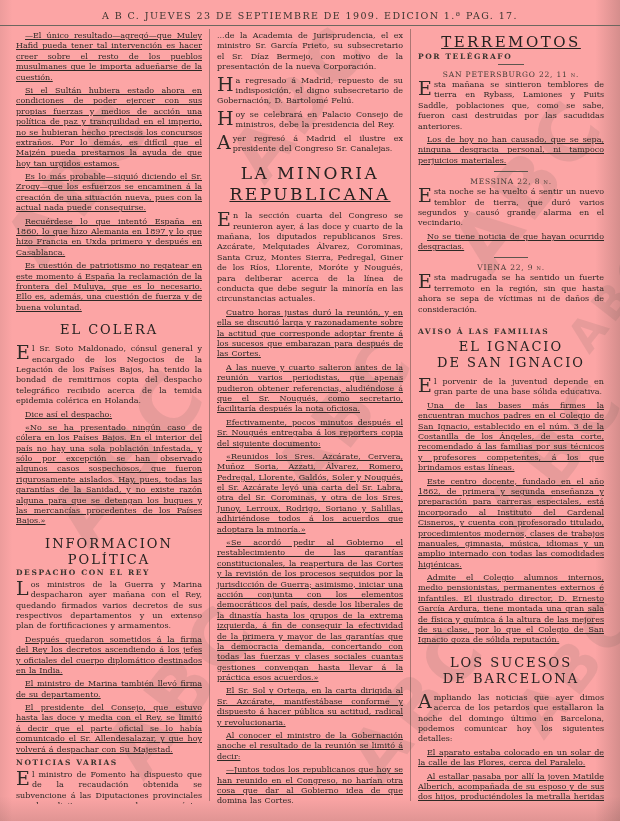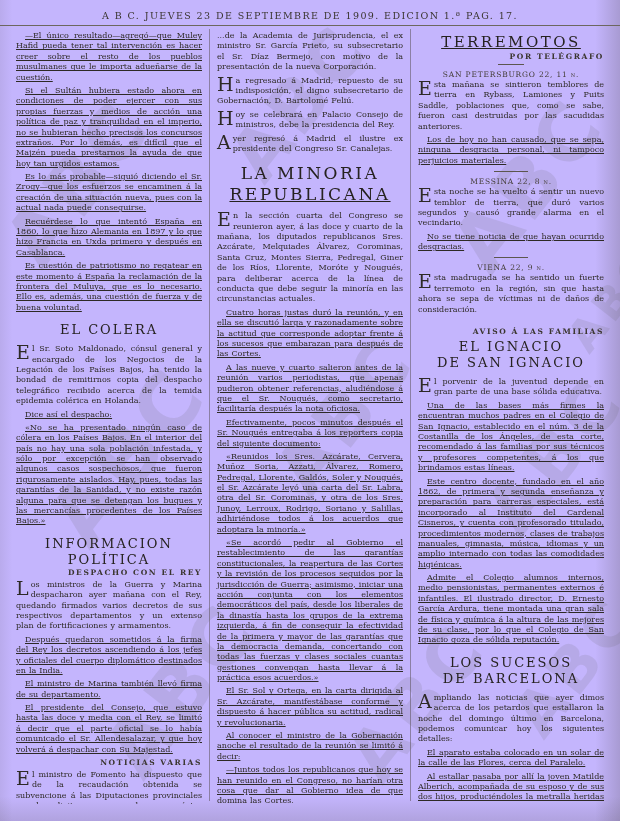--- a/index.html
+++ b/index.html
@@ -1,18 +1,18 @@
 <!DOCTYPE html>
 <html><head>
 <meta charset="utf-8">
 <style>
   html,body { margin:0; padding:0; background:#8a857d; }
   .page {
     position:relative; width:620px; height:821px; margin:0 auto;
-    background:#c4b5fd; color:#2e2a26; overflow:hidden;
+    background:#fca5a5; color:#2e2a26; overflow:hidden;
     font-family:"DejaVu Serif", serif; box-sizing:border-box;
   }
   .page::after {
     content:""; position:absolute; inset:0; pointer-events:none;
     background:
       linear-gradient(to left, rgba(55,48,40,0.20), rgba(55,48,40,0) 4%),
       linear-gradient(to top, rgba(55,48,40,0.14), rgba(55,48,40,0) 3%),
       linear-gradient(to right, rgba(55,48,40,0.08), rgba(55,48,40,0) 2%);
   }
   
@@ -56,21 +56,21 @@
     font-size:17px; font-weight:400; letter-spacing:2.5px; text-align:center;
     margin:9px 0 1px; color:#262220;
   }
   .h-lg.tight { margin-top:0;text-decoration:underline; }
   .h-md {
     font-size:13px; font-weight:400; letter-spacing:2px; text-align:center;
     margin:9px 0 1px; color:#262220;
   }
   .h-md.tight { margin-top:0; }
   .kicker {
-    font-size:7.5px; font-weight:bold; letter-spacing:1.6px; text-align:right;
+    font-size:7.5px; font-weight:bold; letter-spacing:1.6px; text-align:left;
     margin:1px 0 3px; color:#3a352f;
   }
   .dateline {
     font-size:7.5px; letter-spacing:0.8px; text-align:center; color:#433d36;
     margin:2px 0 1px; font-variant:small-caps;
   }
   .sep { width:34px; border-top:1px solid #5c564e; margin:5px auto; }
   .mini-rule { width:26px; border-top:1px solid #5c564e; margin:2px auto 5px; }
   .hgap { height:6px; }
 </style>

